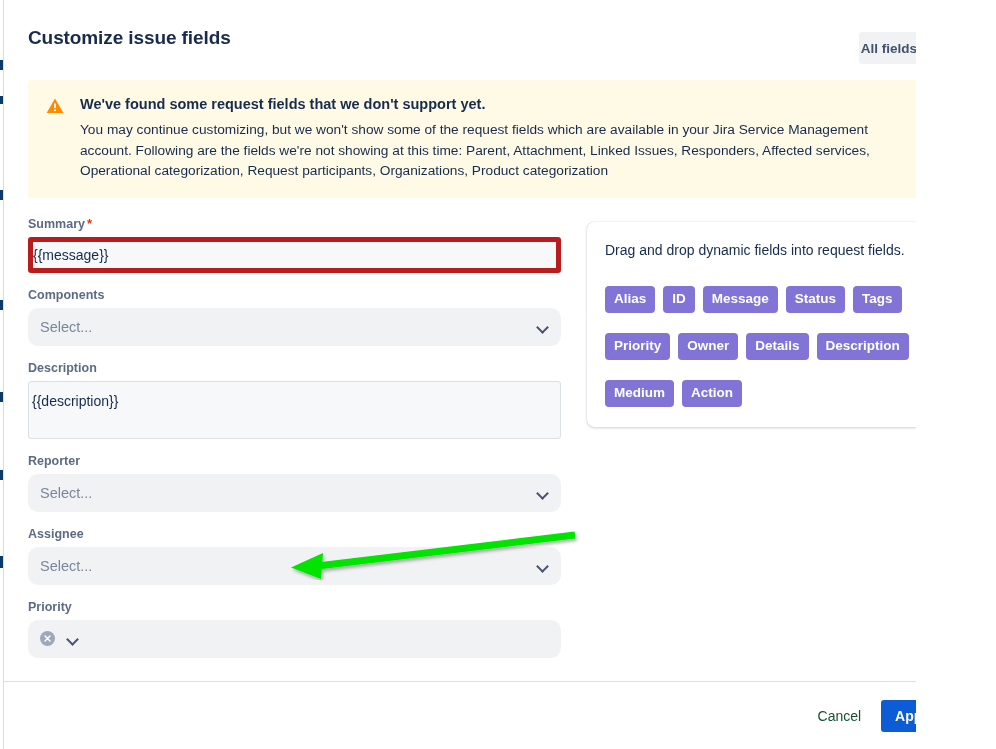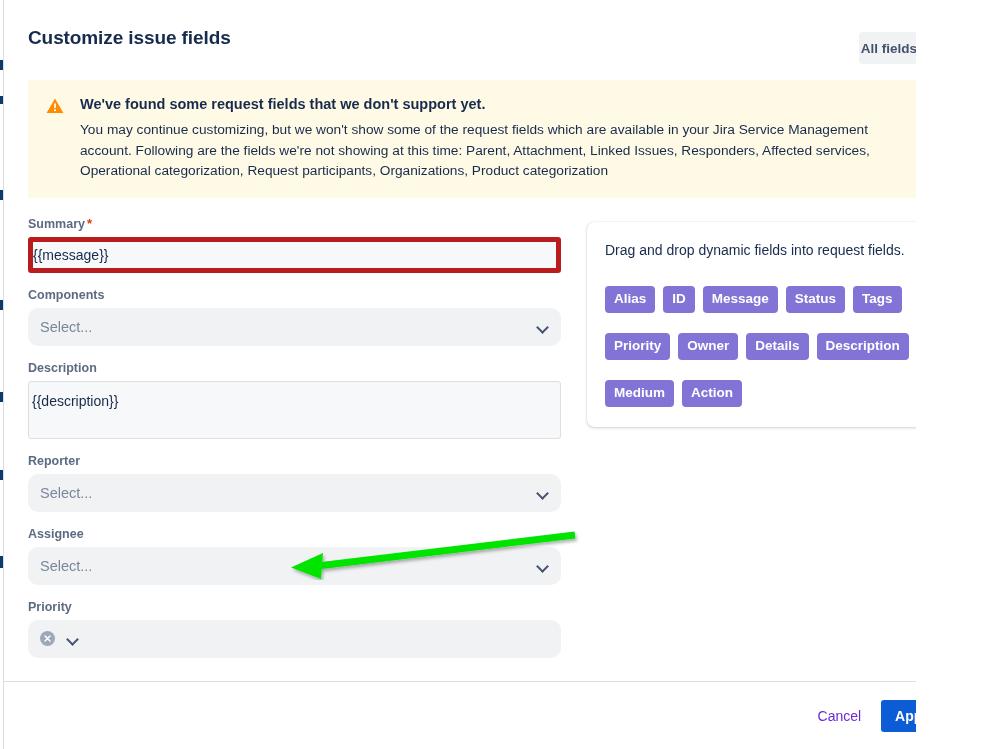--- a/index.html
+++ b/index.html
@@ -312,21 +312,21 @@
     gap: 8px;
     padding: 0 24px 0 24px;
     background: #ffffff;
   }
   .btn-cancel {
     height: 32px;
     padding: 0 12px;
     background: transparent;
     border: none;
     border-radius: 3px;
-    color: #6d28d9;
+    color: #14532d;
     font-size: 14px;
     font-family: "Liberation Sans", sans-serif;
     cursor: pointer;
   }
   .btn-apply {
     height: 32px;
     padding: 0 14px;
     background: #0b5cd5;
     border: none;
     border-radius: 3px;

